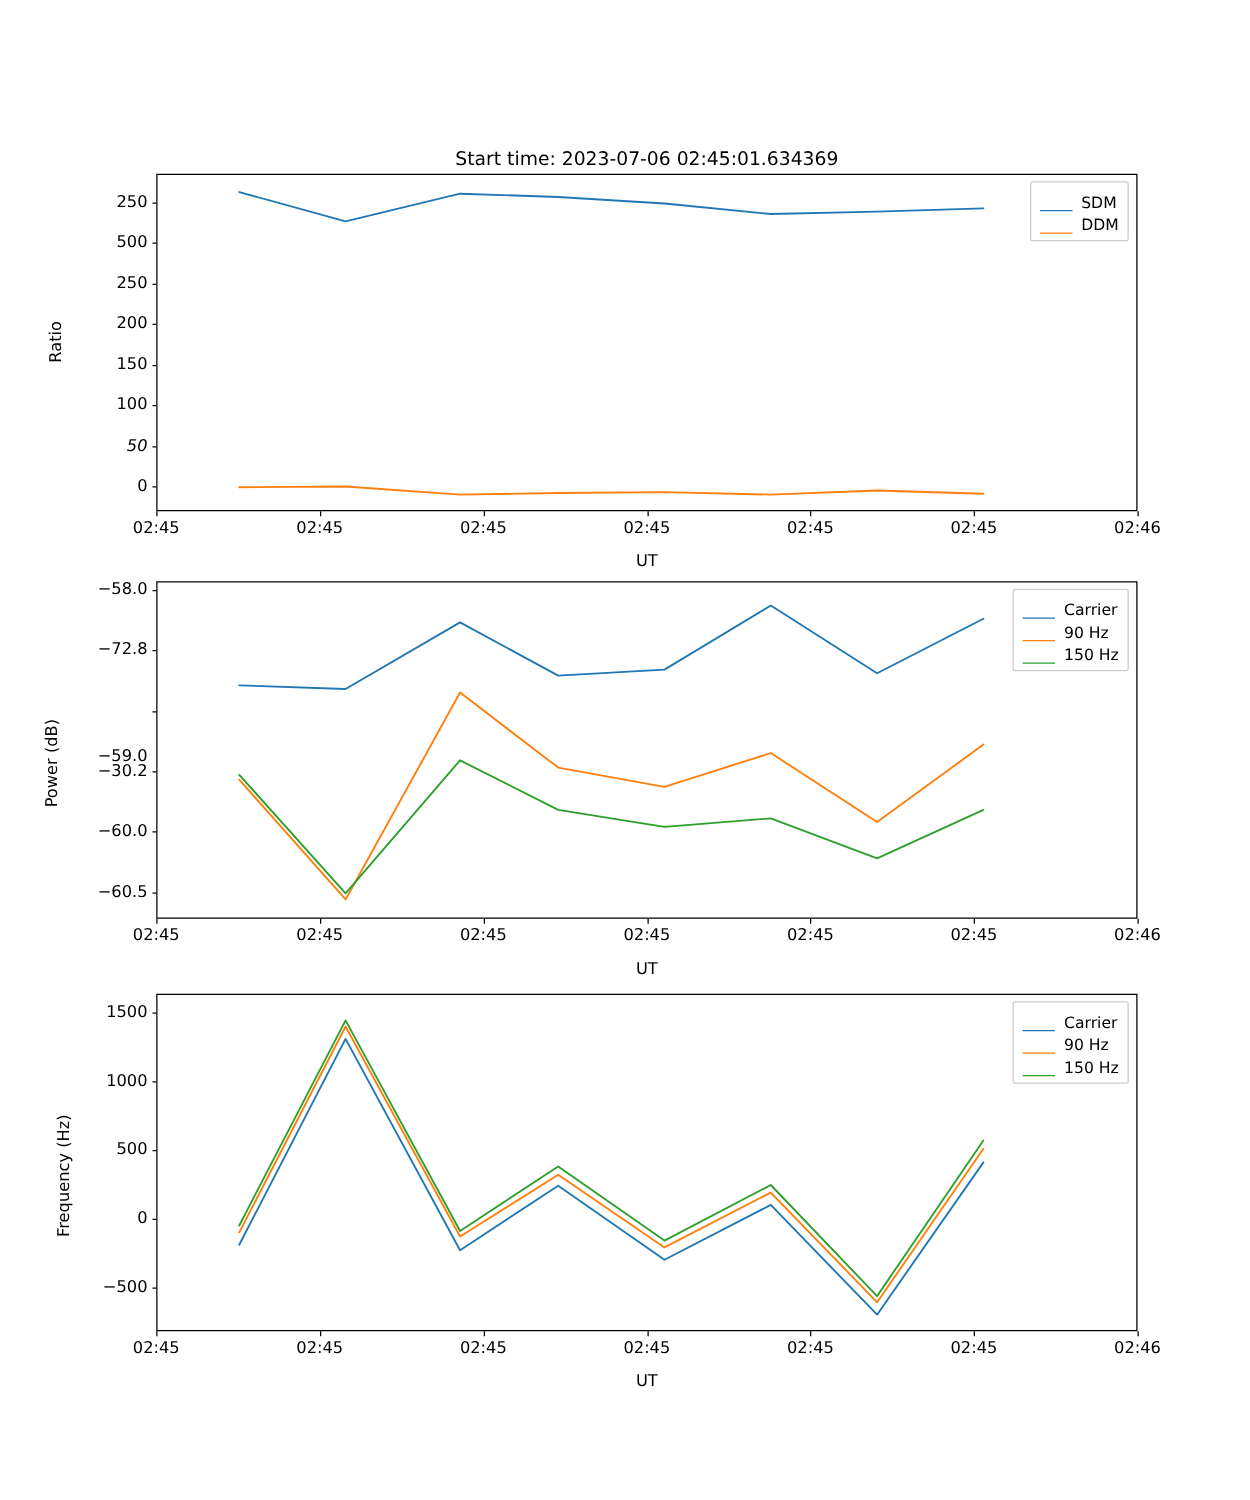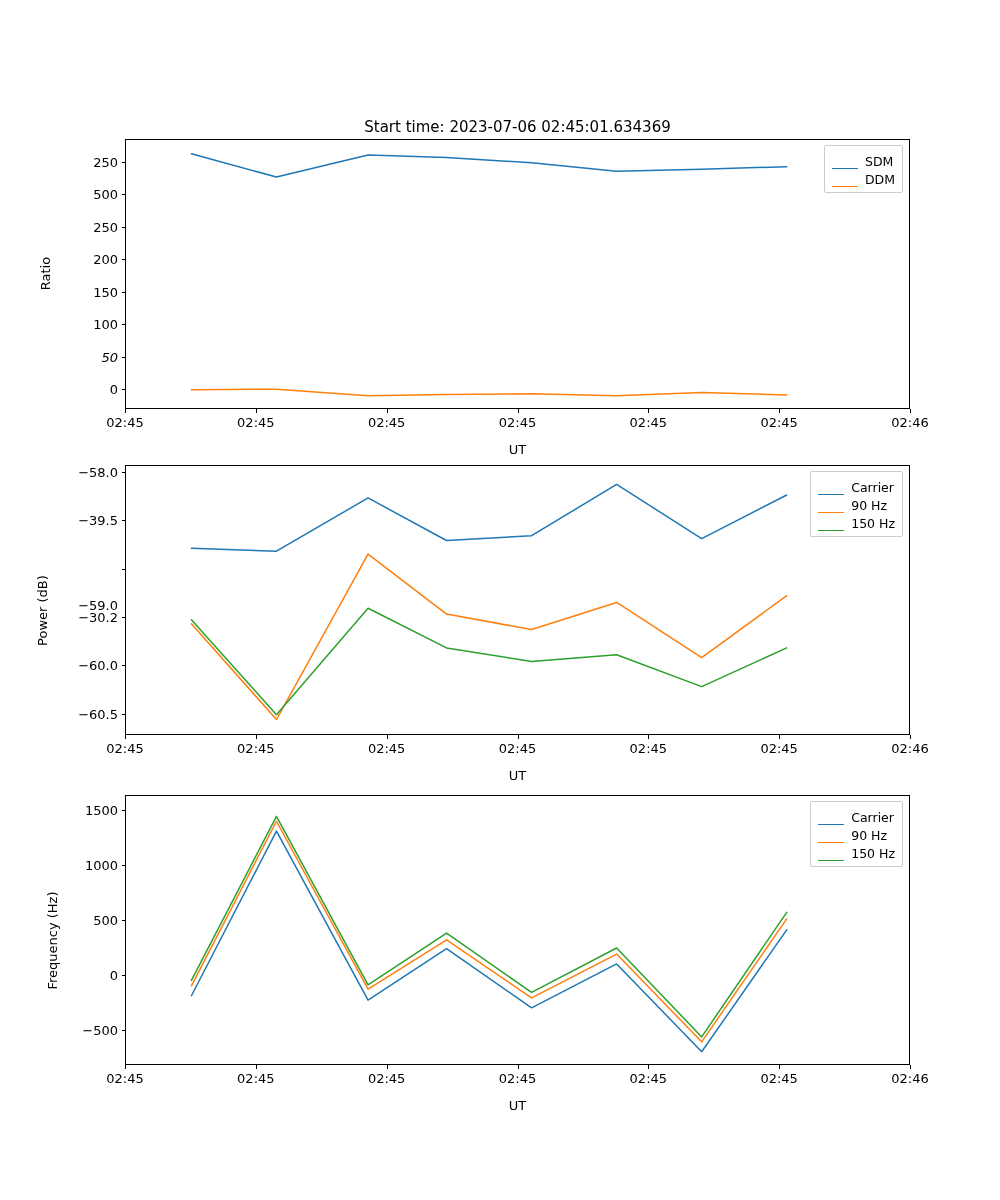--- a/index.html
+++ b/index.html
@@ -194,21 +194,21 @@
         <div class="xtick-label" style="left: 910px; top: 286px;">02:46</div>
         <div class="tick-mark" style="left: 121.5px; top: 258.71px; width: 3.5px; height: 1px;"></div>
         <div class="ytick-label" style="left: 63px; width: 55px; top: 258.71px;">−60.5</div>
         <div class="tick-mark" style="left: 121.5px; top: 210.323px; width: 3.5px; height: 1px;"></div>
         <div class="ytick-label" style="left: 63px; width: 55px; top: 210.323px; text-align: right;">−60.0</div>
         <div class="tick-mark" style="left: 121.5px; top: 161.935px; width: 3.5px; height: 1px;"></div>
         <div class="ytick-label" style="left: 63px; width: 55px; top: 161.935px;">−30.2</div>
         <div class="tick-mark" style="left: 121.5px; top: 113.548px; width: 3.5px; height: 1px;"></div>
         <div class="ytick-label" style="left: 63px; width: 55px; top: 113.548px; margin-top: 36px;">−59.0</div>
         <div class="tick-mark" style="left: 121.5px; top: 65.1613px; width: 3.5px; height: 1px;"></div>
-        <div class="ytick-label" style="left: 63px; width: 55px; top: 65.1613px;">−39.5</div>
+        <div class="ytick-label" style="left: 63px; width: 55px; top: 65.1613px;">−72.8</div>
         <div class="tick-mark" style="left: 121.5px; top: 16.7742px; width: 3.5px; height: 1px;"></div>
         <div class="ytick-label" style="left: 63px; width: 55px; top: 16.7742px;">−58.0</div>
       </div>
 
     <div class="legend" id="legend1" style="right:97px; top:16px;">
         <div class="legend-row">
           <span class="legend-swatch" style="border-top-color: rgb(31, 119, 180);"></span>
           <span class="legend-text">Carrier</span>
         </div>
         <div class="legend-row">

